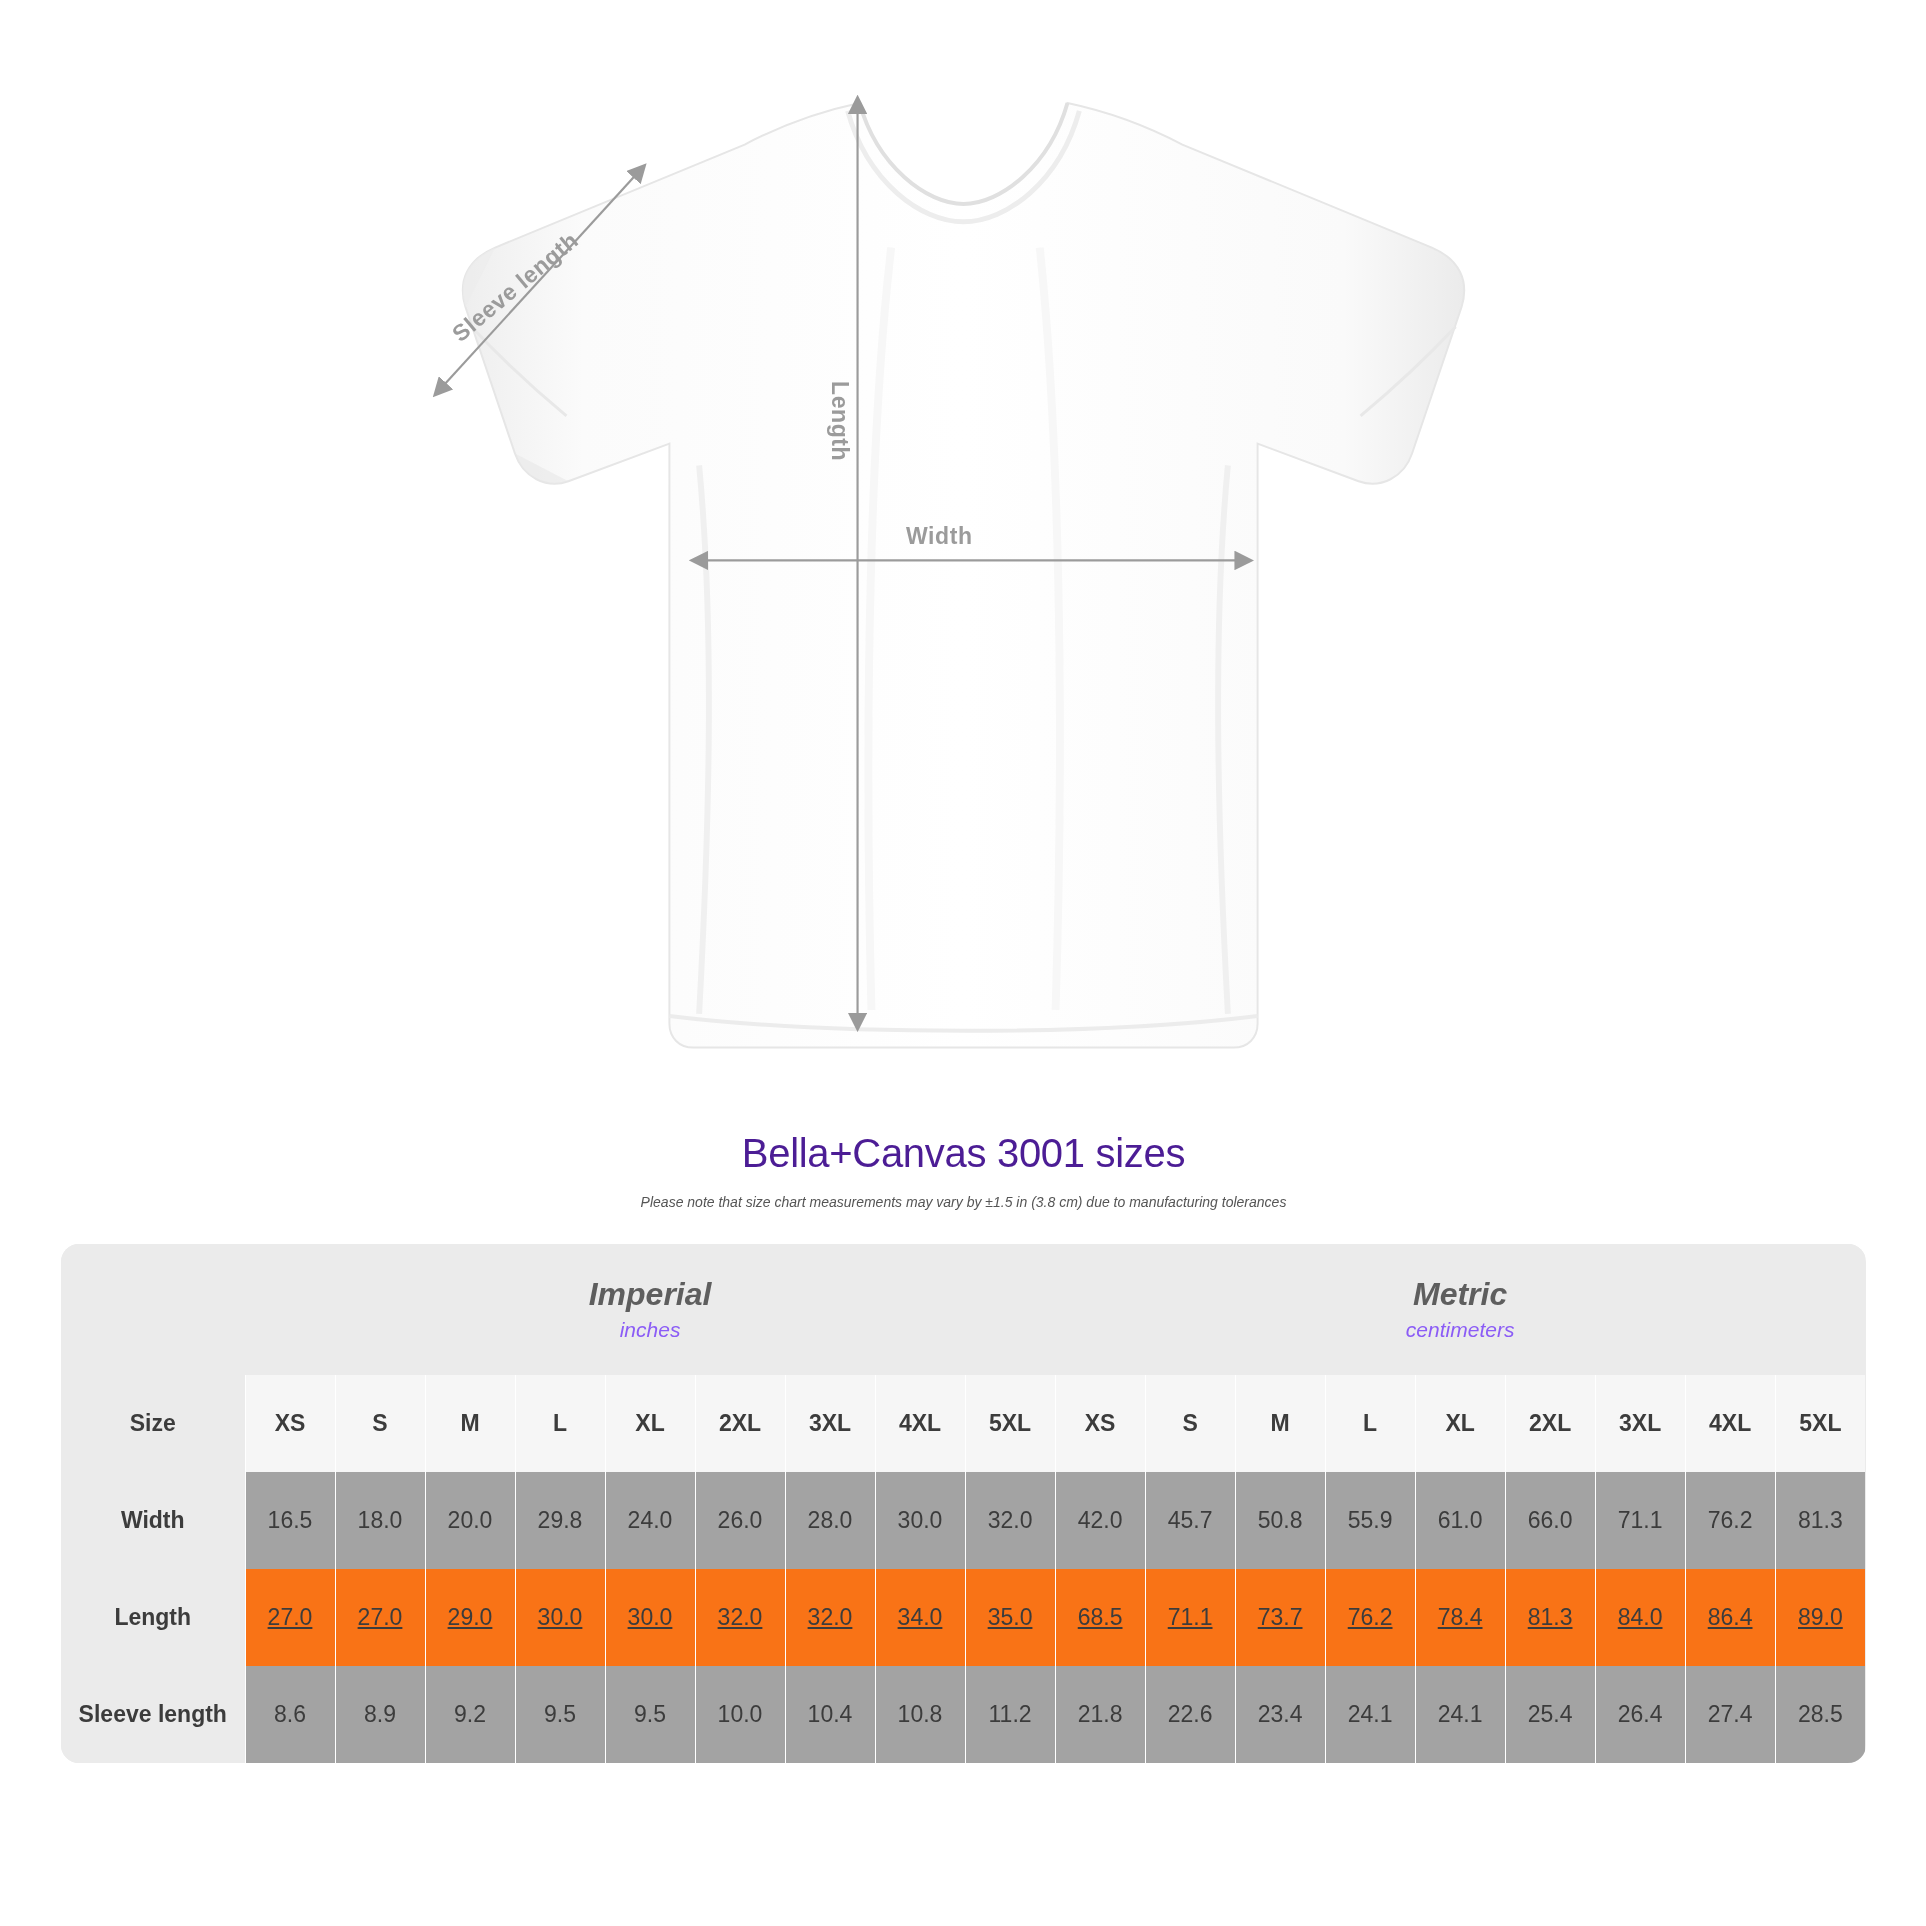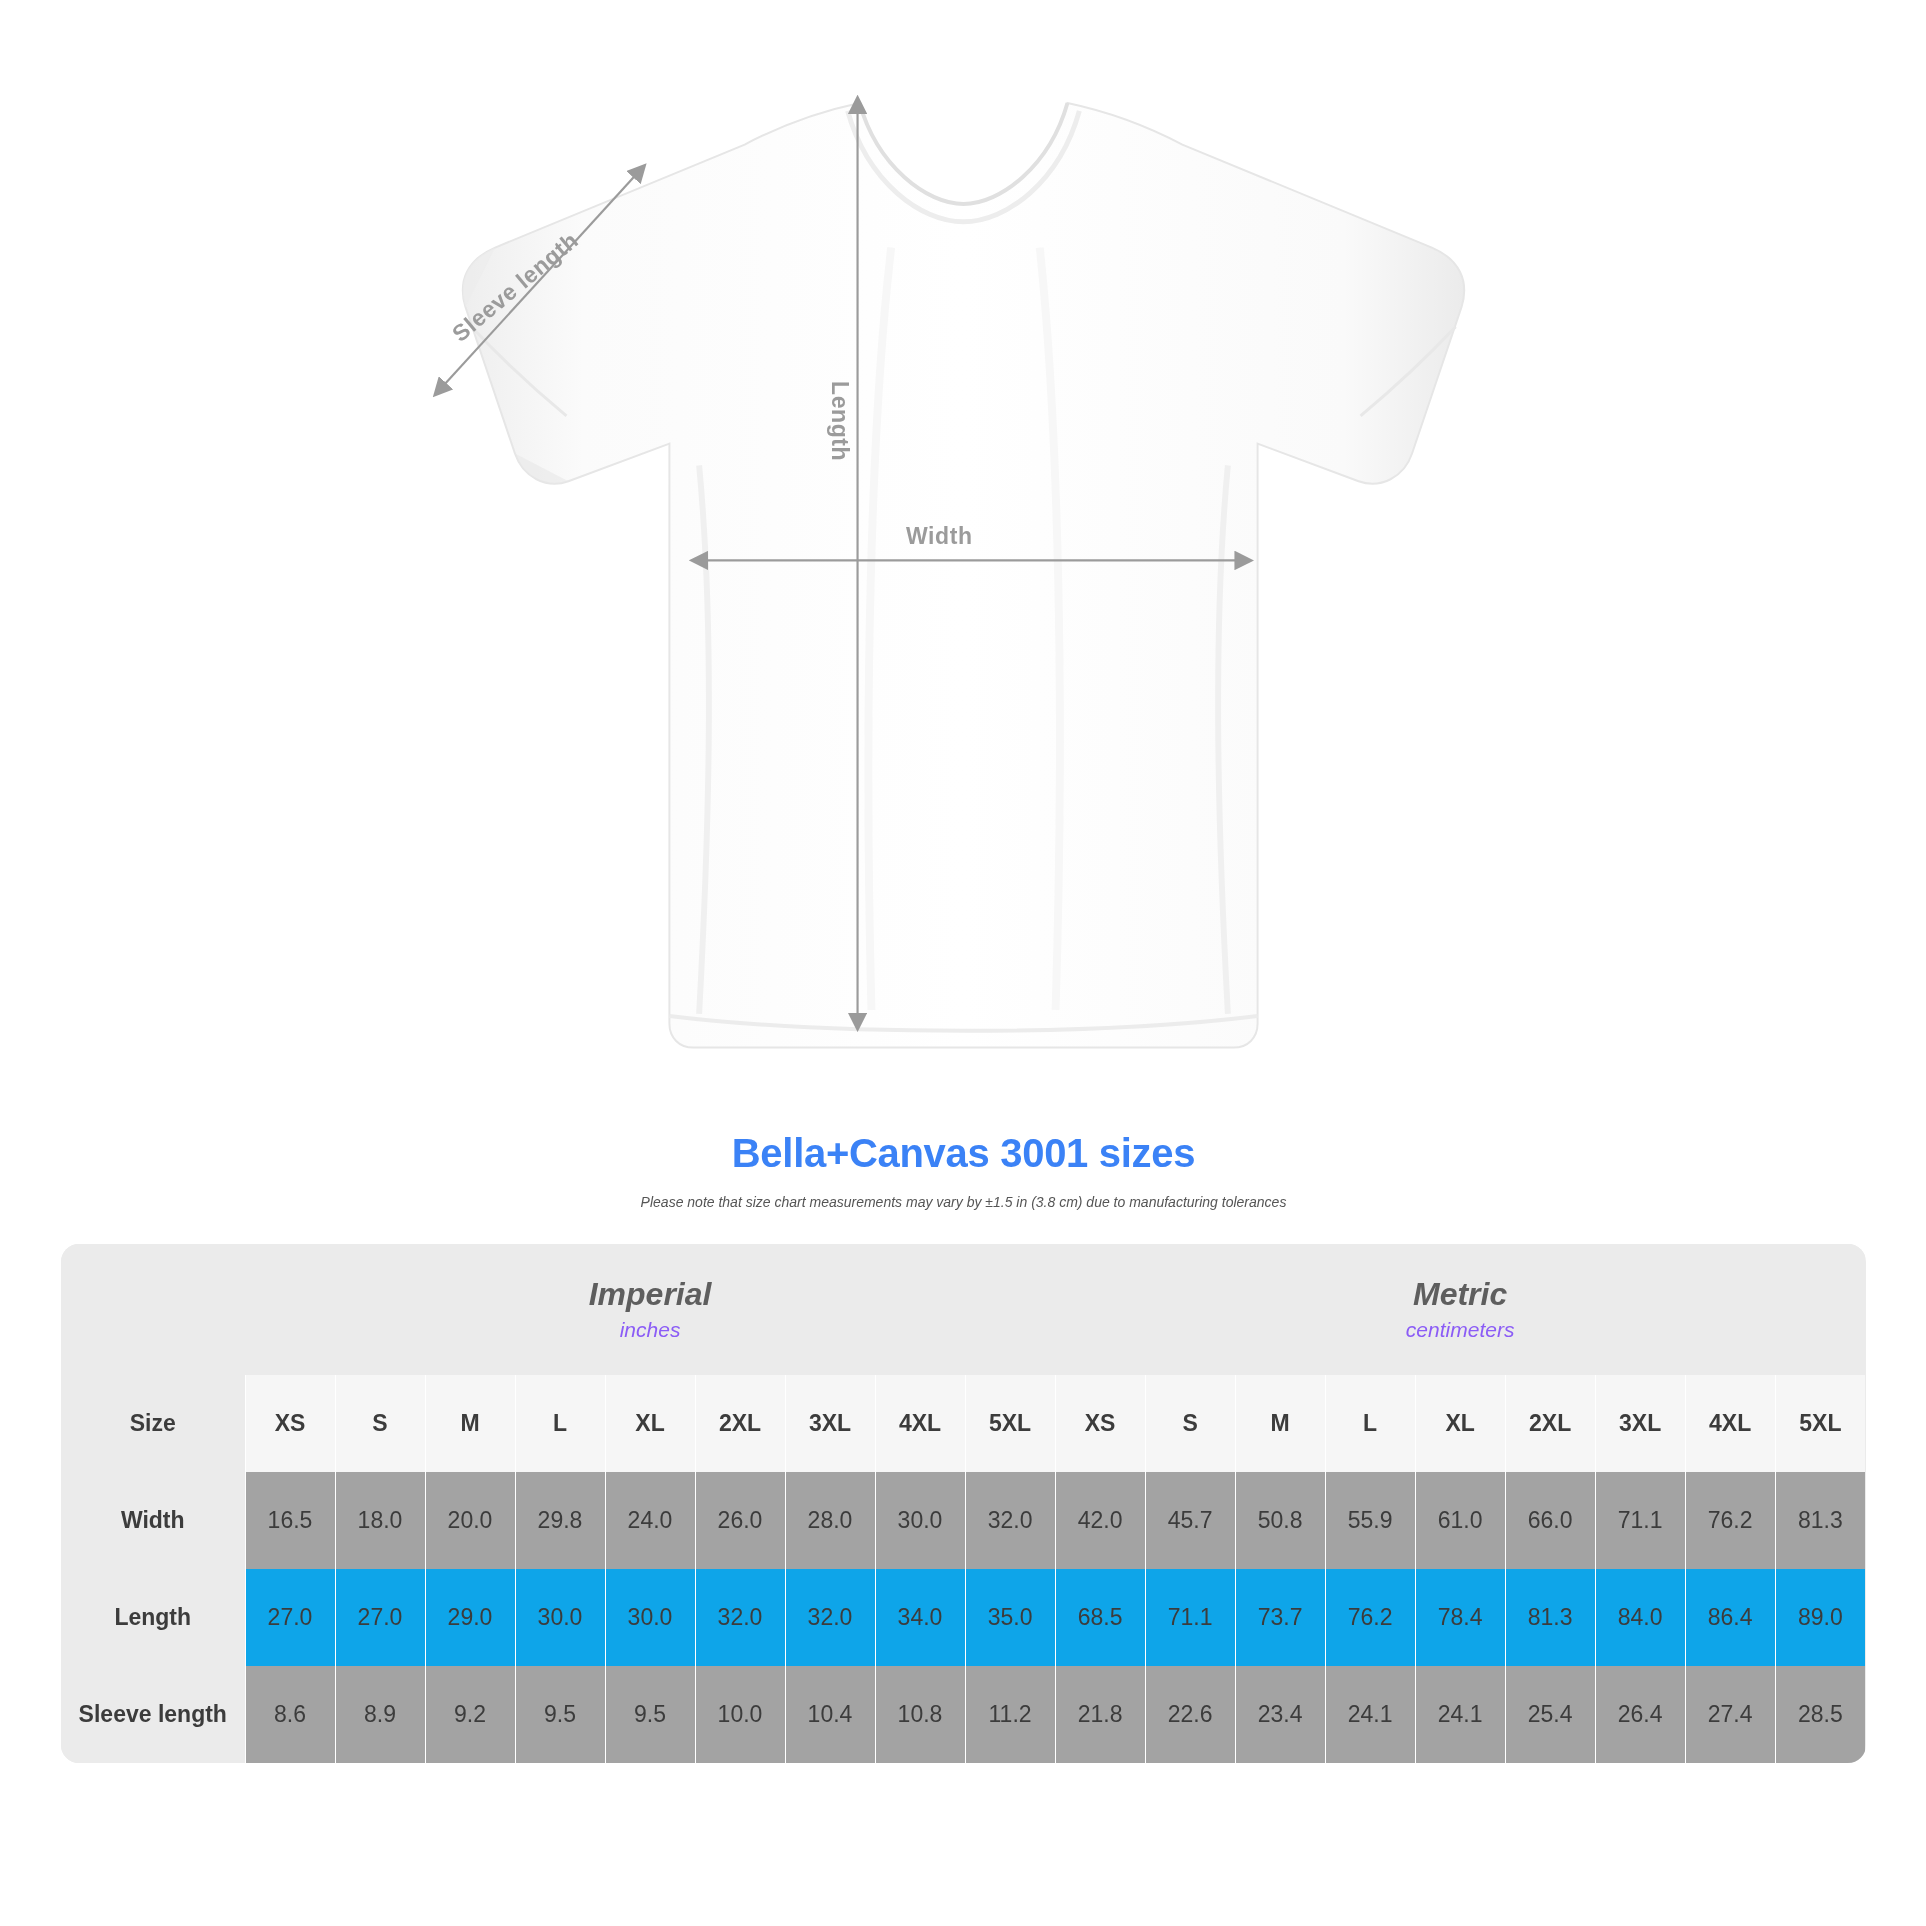--- a/index.html
+++ b/index.html
@@ -56,22 +56,22 @@
     transform-origin: left top;
   }
 
   
   .title-block {
     text-align: center;
     margin-top: 22px;
   }
   .chart-title {
     font-size: 40px;
-    font-weight: bold;
-    color: #3b82f6;
+    font-weight: normal;
+    color: #4c1d95;
     letter-spacing: -0.3px;
   }
   .chart-note {
     margin-top: 18px;
     font-size: 14px;
     font-style: italic;
     color: #555555;
   }
 
   
@@ -128,21 +128,22 @@
   .head-row .row-label {
     background: #ebebeb;
   }
   .data-row td {
     height: 95px;
   }
   .cell-alt {
     background: #a3a3a3;
   }
   .cell-plain {
-    background: #0ea5e9;
+    background: #f97316;
+    text-decoration: underline;
   }
   .head-cell {
     background: #f6f6f6;
   }
   .col-sep {
     border-right: 1px solid #ffffff !important;
   }
   .row-sep td {
     border-top: 1px solid #ffffff;
   }

